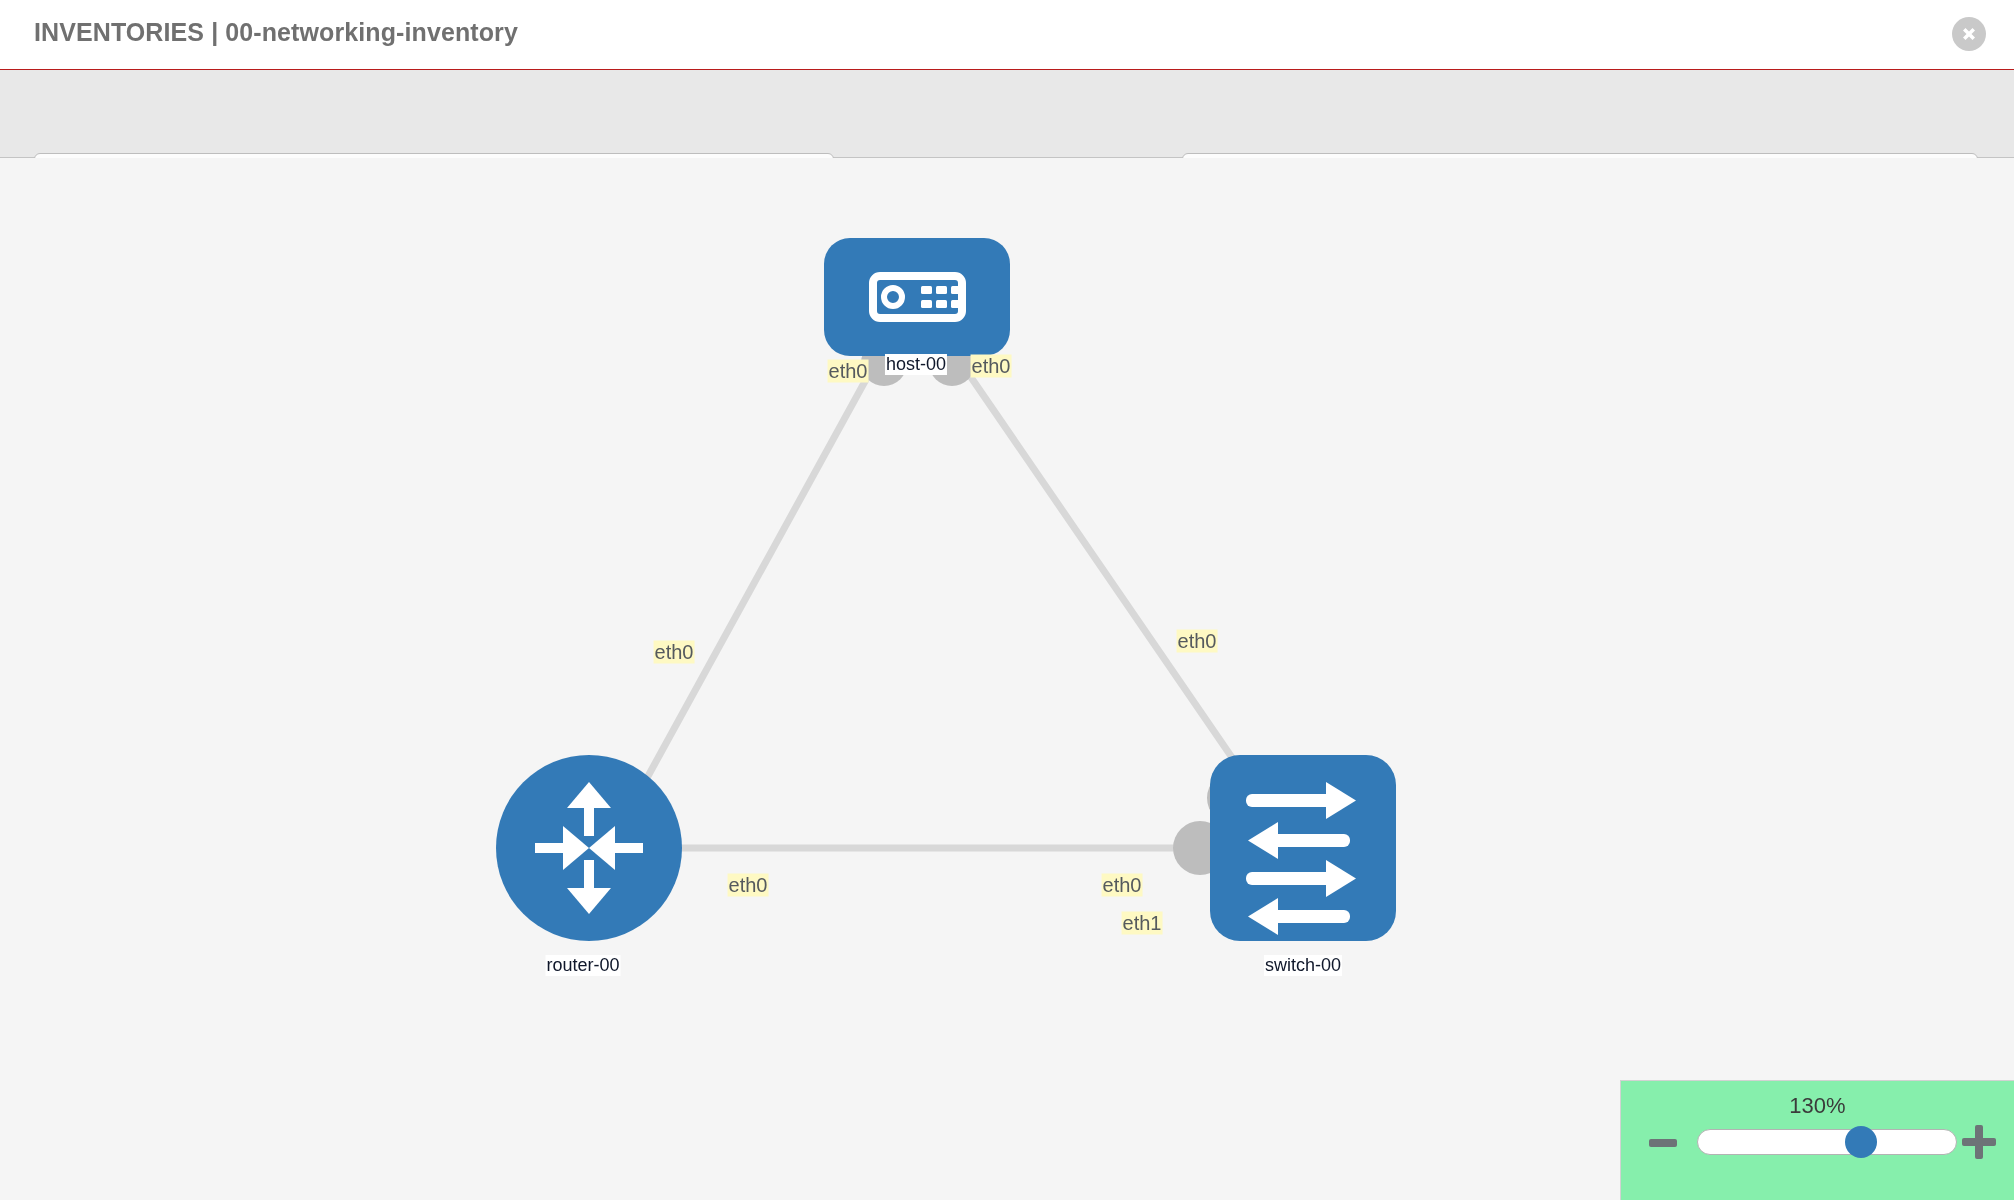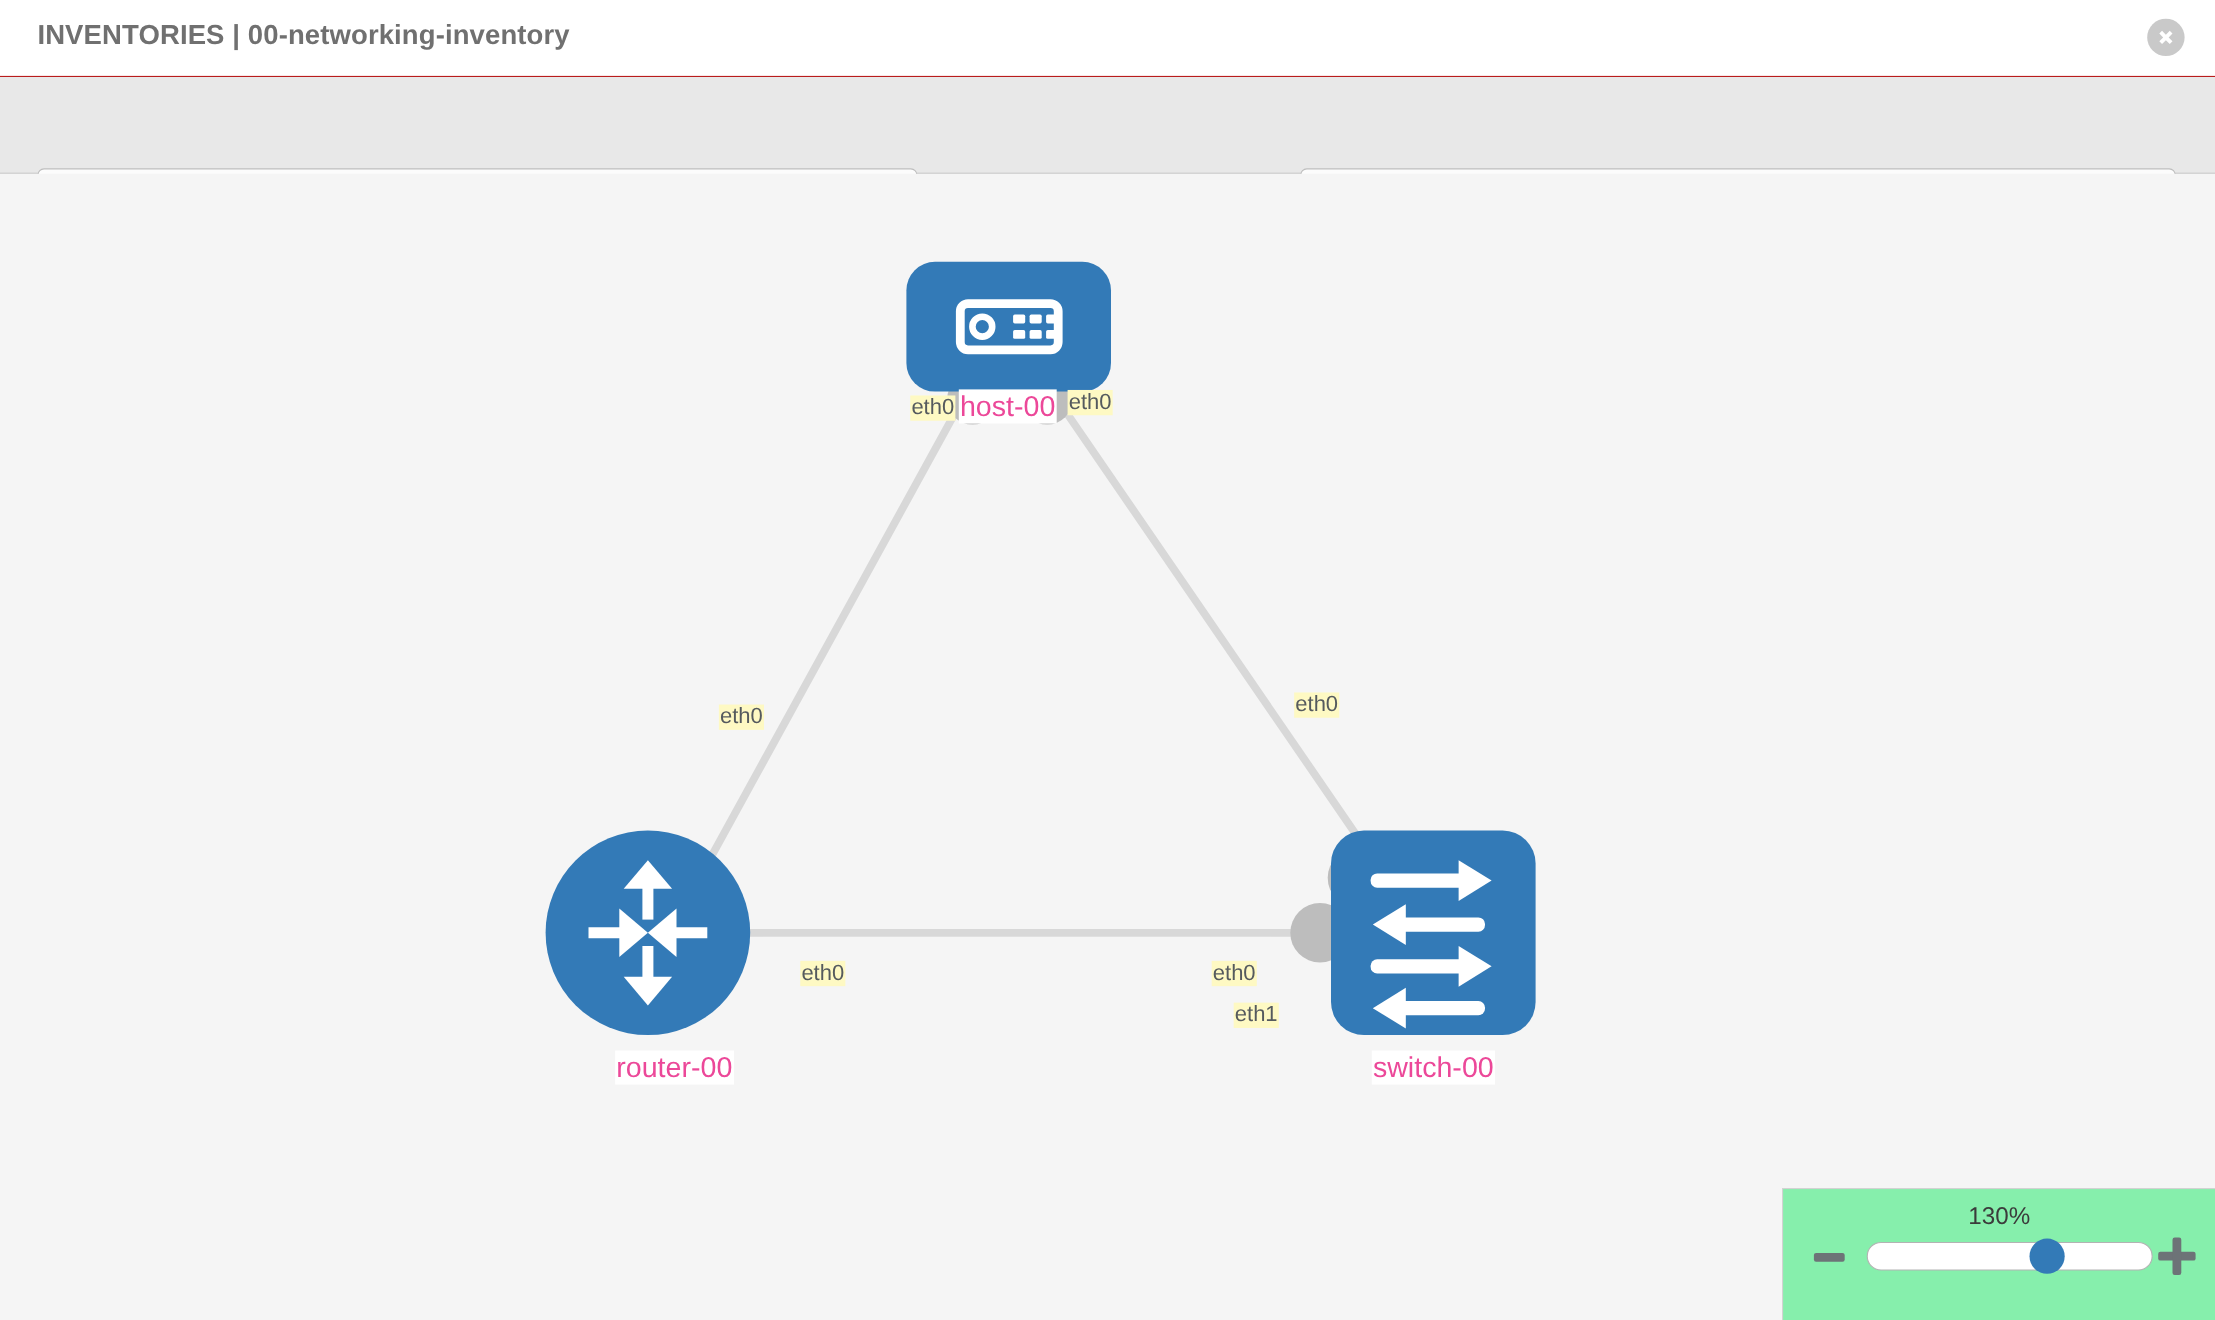--- a/index.html
+++ b/index.html
@@ -109,22 +109,22 @@
   }
   .topology-svg {
     position: absolute;
     left: 0; top: 0;
     width: 2014px;
     height: 1042px;
   }
 
   .node-label {
     position: absolute;
-    font-size: 26px;
-    color: #ec4899;
+    font-size: 18px;
+    color: #0f172a;
     background: #ffffff;
     white-space: nowrap;
     transform: translate(-50%, 0);
     padding: 0 1px;
   }
   .edge-label {
     position: absolute;
     font-size: 20px;
     color: #555a5e;
     background: #fef9c3;
@@ -314,21 +314,21 @@
         <path d="M1356 720.5 L1326 702 L1326 739 Z"></path>
 
         <rect x="1258" y="752" width="92" height="13" rx="6"></rect>
         <path d="M1248 758.5 L1278 740 L1278 777 Z"></path>
       </g>
     </g>
 
   </svg>
 
   <div class="node-label" style="left:916px; top:196px;">host-00</div>
-  <div class="node-label" style="left:613px; top:797px;text-align:right;">router-00</div>
+  <div class="node-label" style="left:583px; top:797px;text-align:right;">router-00</div>
   <div class="node-label" style="left:1303px; top:797px;text-align:right;">switch-00</div>
 
   <div class="edge-label" style="left:848px;  top:213px;">eth0</div>
   <div class="edge-label" style="left:991px;  top:208px;">eth0</div>
   <div class="edge-label" style="left:674px;  top:494px;">eth0</div>
   <div class="edge-label" style="left:1197px; top:483px;">eth0</div>
   <div class="edge-label" style="left:748px;  top:727px;">eth0</div>
   <div class="edge-label" style="left:1122px; top:727px;">eth0</div>
   <div class="edge-label" style="left:1142px; top:765px;">eth1</div>
 

